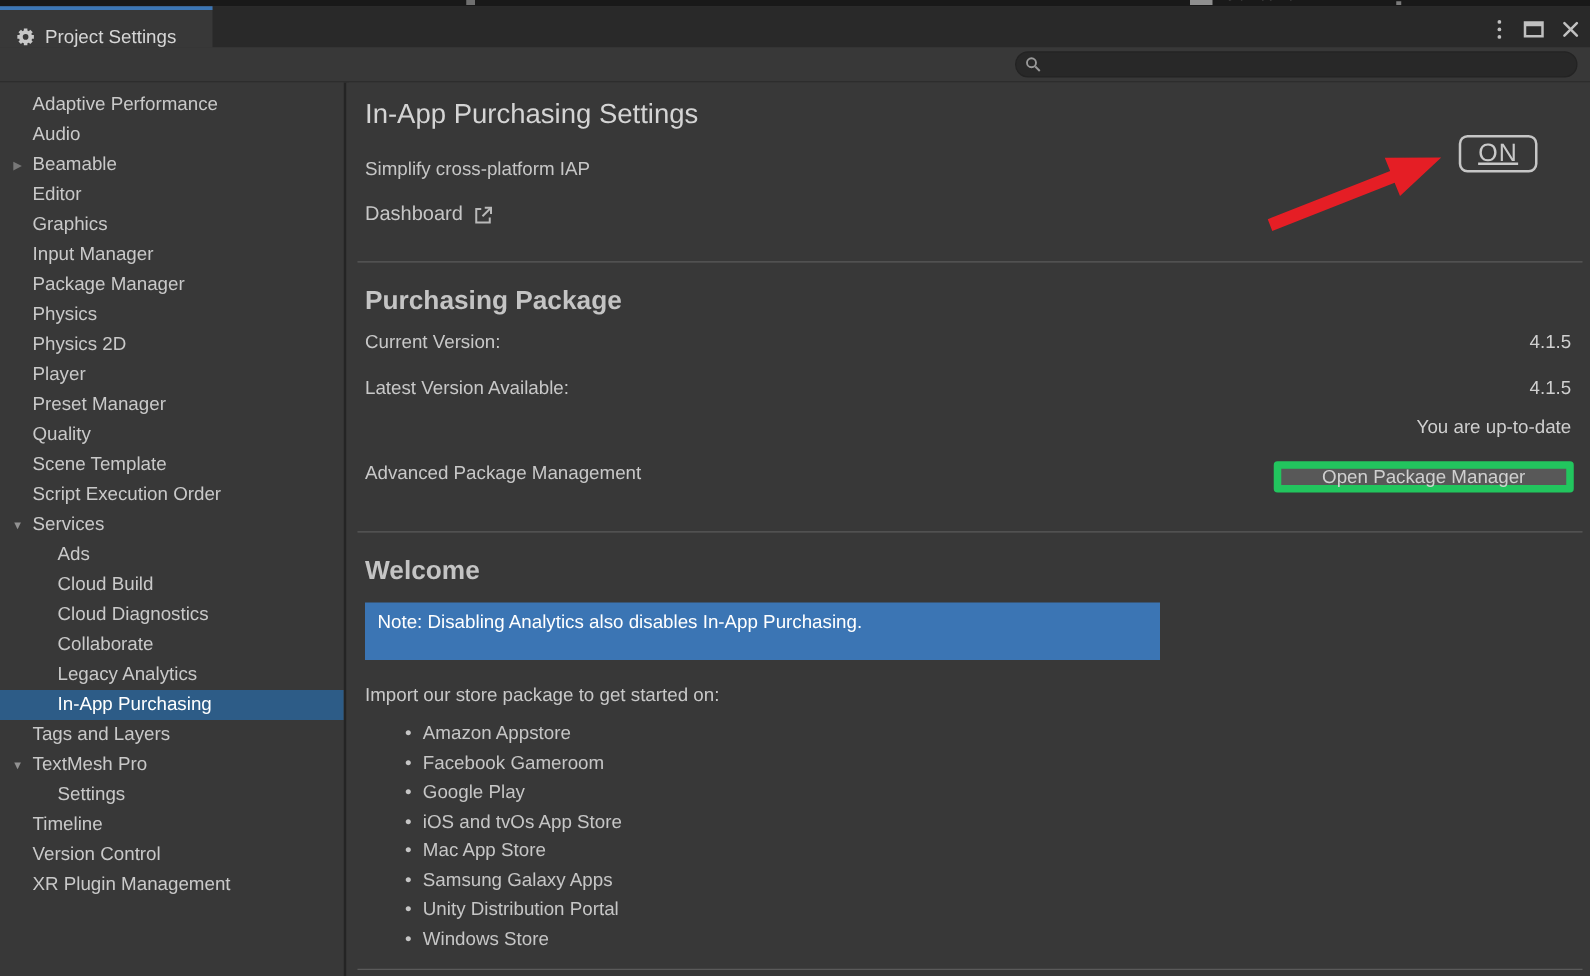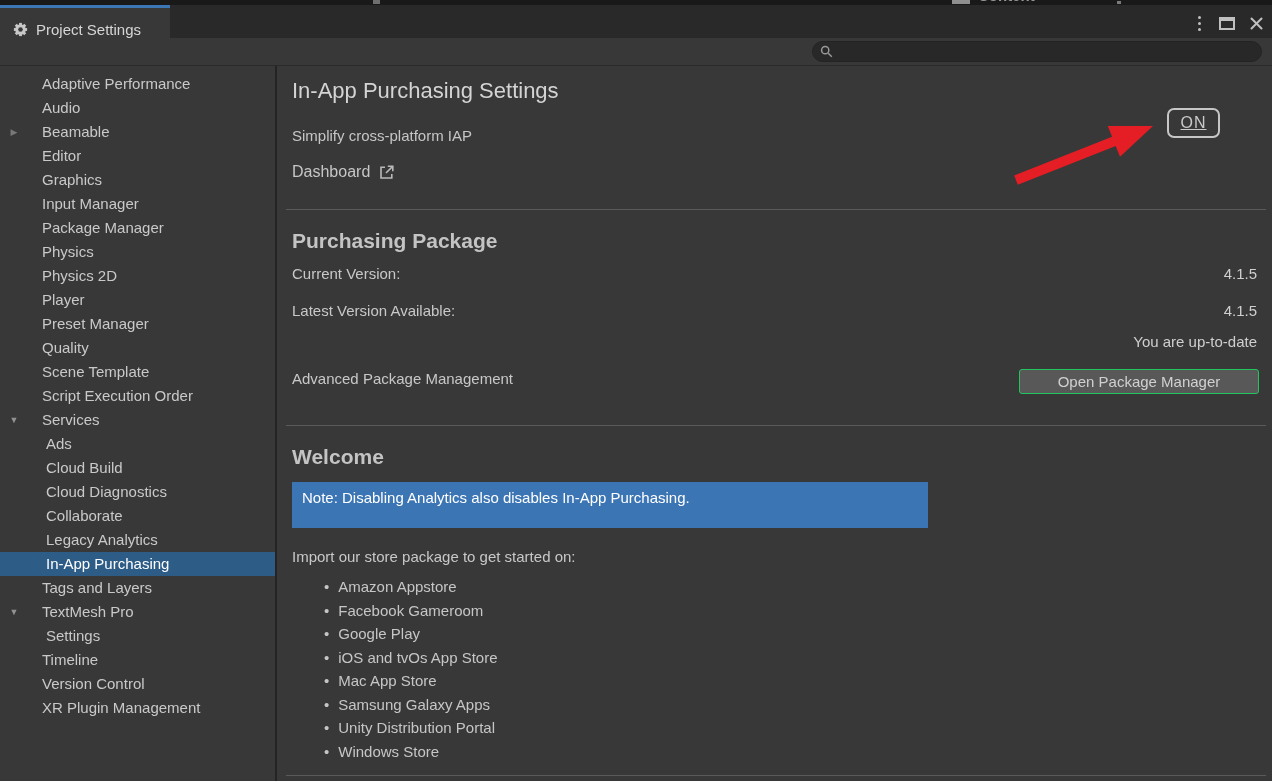--- a/index.html
+++ b/index.html
@@ -42,54 +42,54 @@
     font-size:13px; width:400px; font-family:"Liberation Sans", sans-serif;
   }
 
   
   .sidebar {
     position:absolute; top:66px; left:0; width:277px; height:715px;
     background:#383838; border-right:2px solid #242424; padding-top:6px;
     overflow:hidden;
   }
   .sb-row { position:relative; height:24px; line-height:24px; font-size:15px; color:#C9C9C9; cursor:pointer; white-space:nowrap; }
-  .sb-row .sb-label { padding-left:42px; display:inline-block; }
+  .sb-row .sb-label { padding-left:26px; display:inline-block; }
   .sb-row.lvl1 .sb-label { padding-left:46px; }
   .sb-row.selected { background:#2D5C87; color:#FFFFFF; }
   .fold { position:absolute; left:7px; top:0; width:14px; font-size:9px; line-height:24px; text-align:center; }
   .fold.collapsed { color:#787878; }
   .fold.expanded { color:#929292; }
 
   
   .main { position:absolute; top:66px; left:279px; width:993px; height:715px; background:#383838; }
   .page-title { position:absolute; top:12px; left:13px; font-size:22px; font-weight:400; color:#D4D4D4; }
   .subtitle { position:absolute; top:61px; left:13px; font-size:15px; color:#C6C6C6; }
   .dashboard-row { position:absolute; top:97px; left:13px; display:flex; align-items:center; gap:8px; font-size:16px; color:#C6C6C6; cursor:pointer; }
   .on-toggle {
-    position:absolute; top:42px; left:888px; width:53px; height:30px;
+    position:absolute; top:42px; left:888px; width:63px; height:30px;
     border:2px solid #C6C6C6; border-radius:7px; background:transparent;
-    color:#C9C9C9; font-size:16px; letter-spacing:1px;
+    color:#C9C9C9; font-size:20px; letter-spacing:1px;
     display:flex; align-items:center; justify-content:center; cursor:pointer;
     font-family:"Liberation Sans", sans-serif;
     text-decoration:underline;
   }
   .divider { position:absolute; left:7px; right:6px; height:1px; background:#5A5A5A; }
   .div1 { top:143px; } .div2 { top:359px; } .div3 { top:709px; }
 
   .sec-header { position:absolute; left:13px; font-size:21px; font-weight:bold; color:#C4C4C4; }
   .pkg-header { top:163px; }
   .label-cur { position:absolute; top:199px; left:13px; font-size:15px; }
   .val-cur { position:absolute; top:199px; right:15px; font-size:15px; color:#CFCFCF; }
   .label-lat { position:absolute; top:236px; left:13px; font-size:15px; }
   .val-lat { position:absolute; top:236px; right:15px; font-size:15px; color:#CFCFCF; }
   .uptodate { position:absolute; top:267px; right:15px; font-size:15px; color:#CFCFCF; }
   .label-adv { position:absolute; top:304px; left:13px; font-size:15px; }
   .open-pkg-btn {
     position:absolute; top:303px; left:740px; width:240px; height:25px;
-    background:#585858; border:1px solid #22c55e; border-radius:3px;
+    background:#585858; border:6px solid #22c55e; border-radius:3px;
     color:#D0D0D0; font-size:15px; cursor:pointer;
     display:flex; align-items:center; justify-content:center;
     font-family:"Liberation Sans", sans-serif;
   }
 
   .welcome-header { top:379px; }
   .note-box {
     position:absolute; top:416px; left:13px; width:636px; height:46px;
     background:#3B75B4; color:#FFFFFF; font-size:15px;
     padding:7px 0 0 10px;

